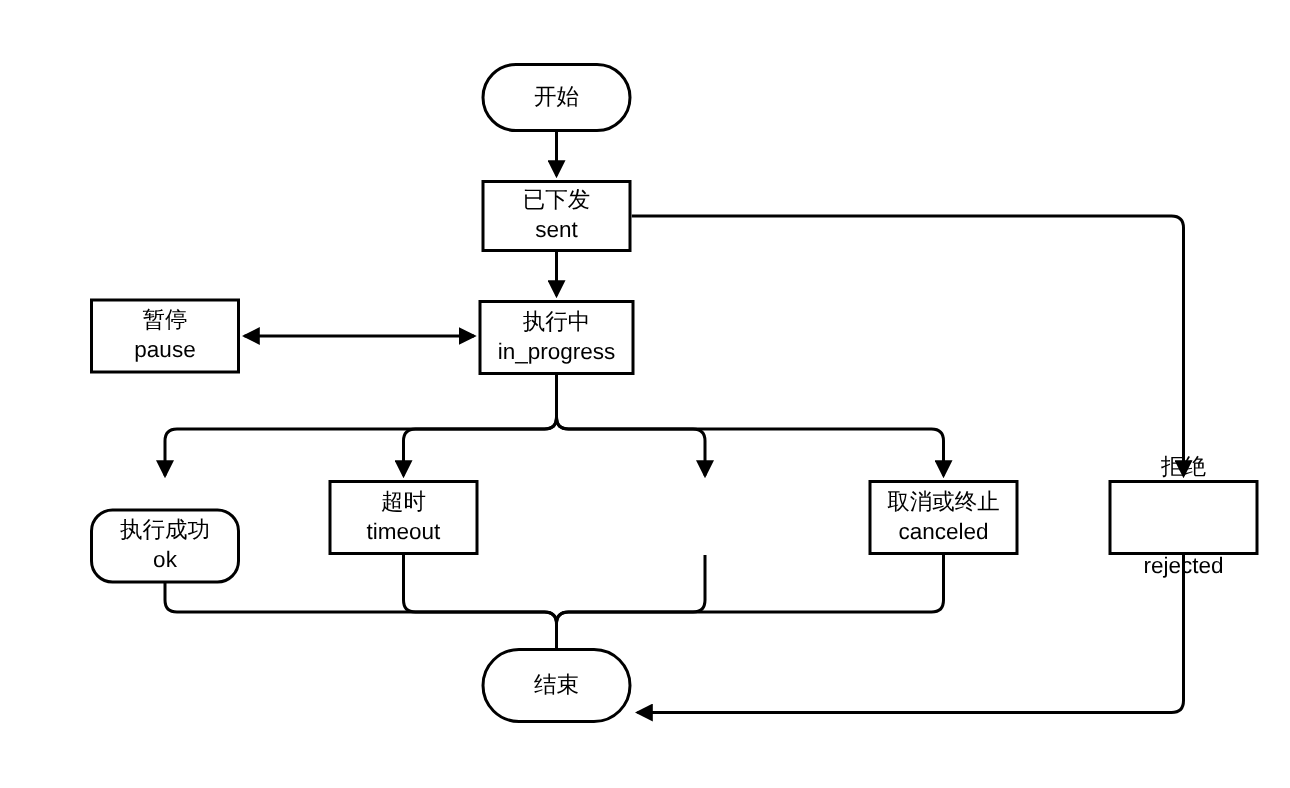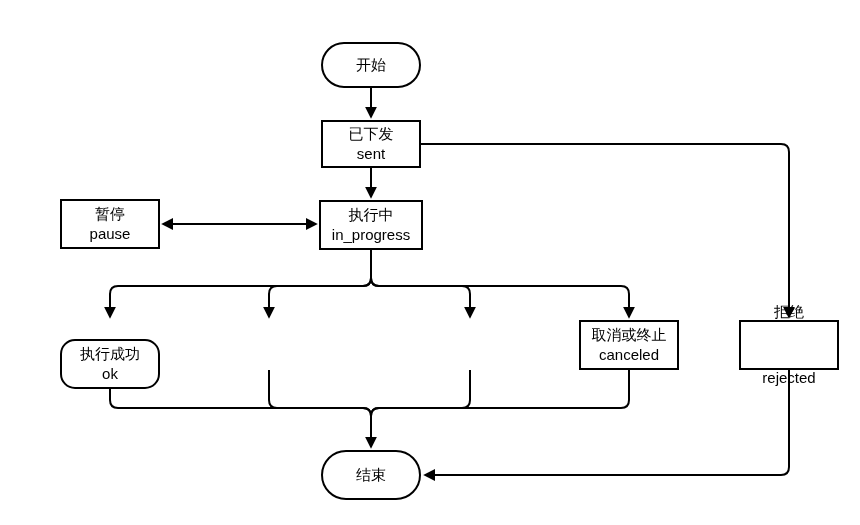--- a/index.html
+++ b/index.html
@@ -25,21 +25,21 @@
   
   #n-start      {left:321px;top:42px; width:100px;height:46px;border-radius:23px;}
   #n-sent       {left:321px;top:120px;width:100px;height:48px;}
   #n-pause      {left:60px; top:199px;width:100px;height:50px;text-align:right;}
   #n-inprogress {left:319px;top:200px;width:104px;height:50px;}
   #n-ok         {left:60px; top:339px;width:100px;height:50px;border-radius:15px;}
   #n-timeout    {left:219px;top:320px;width:100px;height:50px;}
   #n-failed     {left:420px;top:320px;width:100px;height:50px;}
   #n-canceled   {left:579px;top:320px;width:100px;height:50px;}
   #n-rejected   {left:739px;top:320px;width:100px;height:50px;gap:46px;}
-  #n-end        {left:321px;top:450px;width:100px;height:50px;border-radius:25px;}
+  #n-end        {left:321px;top:432px;width:100px;height:50px;border-radius:25px;}
 </style>
 </head>
 <body>
 
 <div id="canvas">
 
   <svg id="edge-layer" viewBox="0 0 860 525" xmlns="http://www.w3.org/2000/svg">
     <defs>
       <marker id="arr" viewBox="0 0 10 10" refX="8.5" refY="5" markerWidth="6" markerHeight="6" orient="auto-start-reverse">
         <path class="arrowhead" d="M 0 0 L 10 5 L 0 10 Z"></path>
@@ -85,20 +85,24 @@
   <div class="node" id="n-inprogress">
     <span>执行中</span>
     <span>in_progress</span>
   </div>
 
   <div class="node" id="n-ok">
     <span>执行成功</span>
     <span>ok</span>
   </div>
 
+  <div class="node" id="n-timeout">
+    <span>超时</span>
+    <span>timeout</span>
+  </div>
 
 
   <div class="node" id="n-canceled">
     <span>取消或终止</span>
     <span>canceled</span>
   </div>
 
   <div class="node" id="n-rejected">
     <span>拒绝</span>
     <span>rejected</span>

